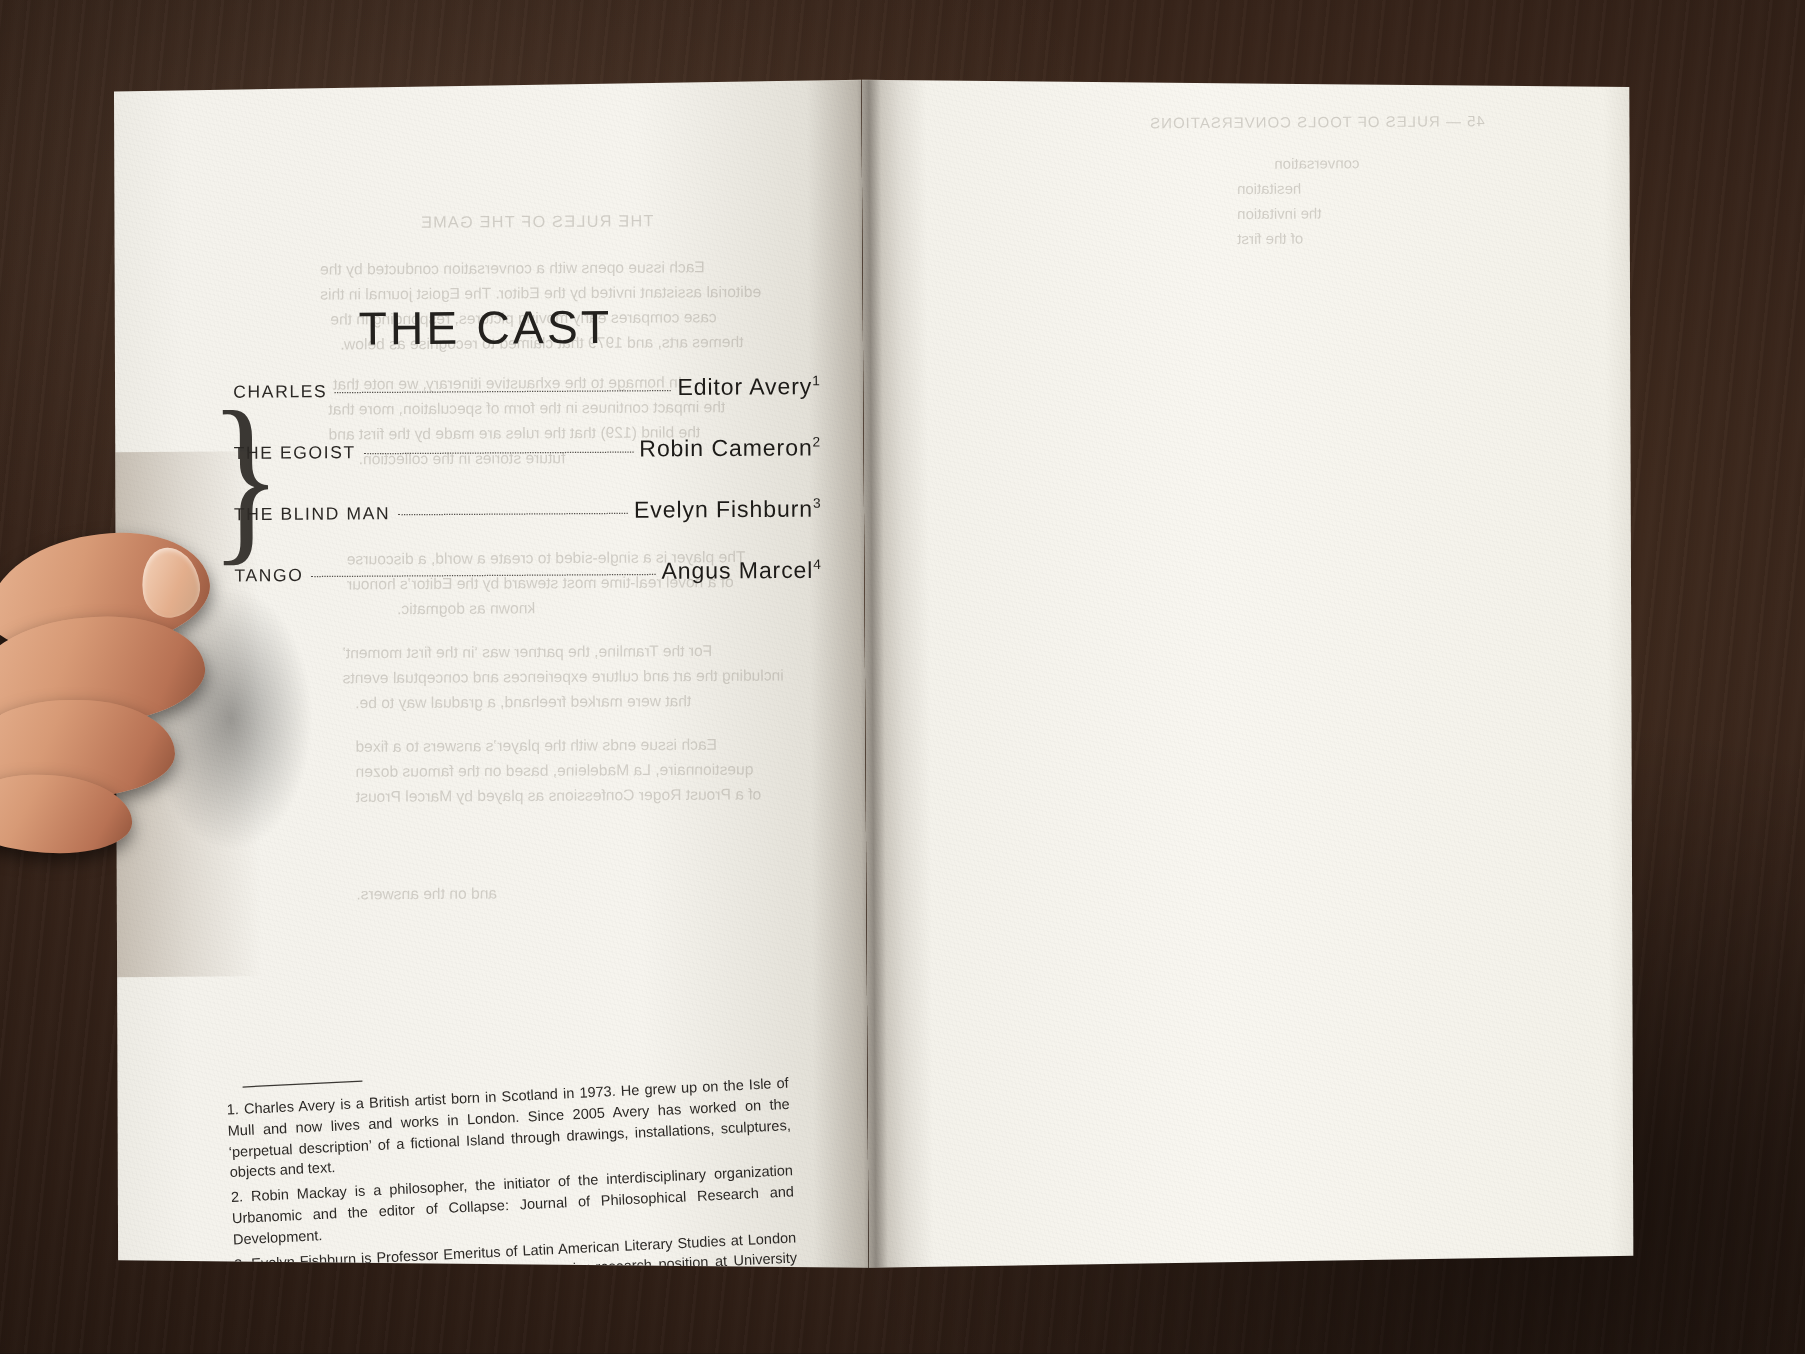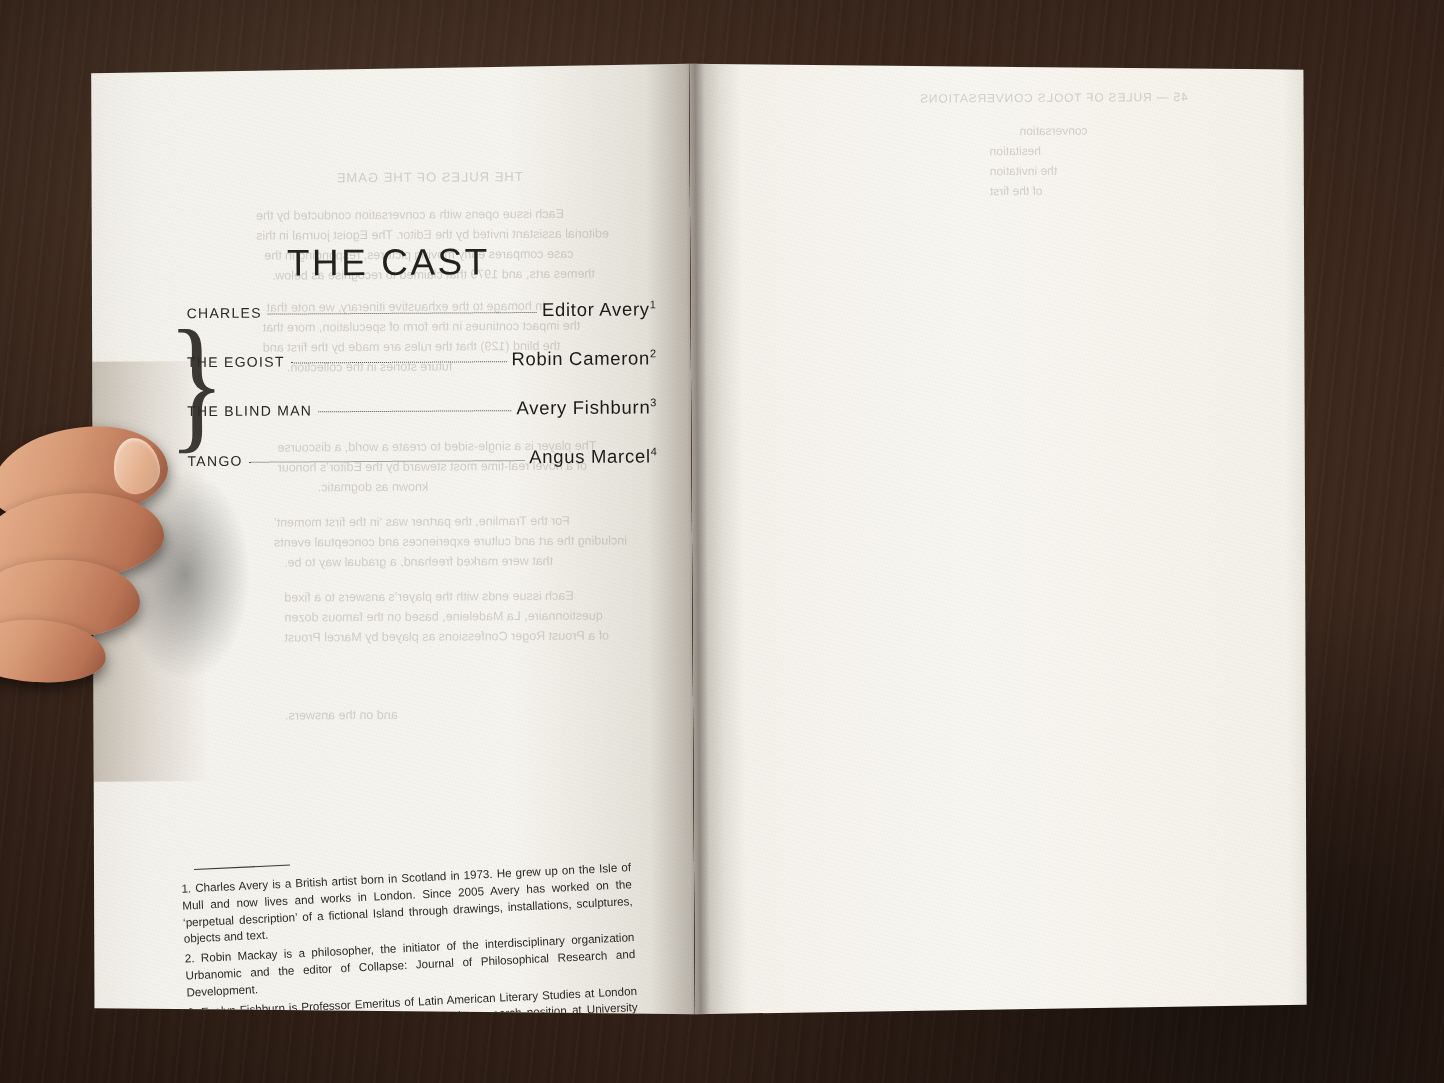--- a/index.html
+++ b/index.html
@@ -361,21 +361,21 @@
         <span class="cast-name"><span>Editor Avery</span><sup>1</sup></span>
       </div>
       <div class="cast-row">
         <span class="cast-role">THE EGOIST</span>
         <span class="cast-dots"></span>
         <span class="cast-name"><span>Robin Cameron</span><sup>2</sup></span>
       </div>
       <div class="cast-row">
         <span class="cast-role">THE BLIND MAN</span>
         <span class="cast-dots"></span>
-        <span class="cast-name"><span>Avery Fishburn</span><sup>3</sup></span>
+        <span class="cast-name"><span>Evelyn Fishburn</span><sup>3</sup></span>
       </div>
       <div class="cast-row">
         <span class="cast-role">TANGO</span>
         <span class="cast-dots"></span>
         <span class="cast-name"><span>Angus Marcel</span><sup>4</sup></span>
       </div>
     </div>
 
     <div class="fn-rule" id="left-fn-rule"></div>
     <div class="footnotes" id="left-footnotes">

